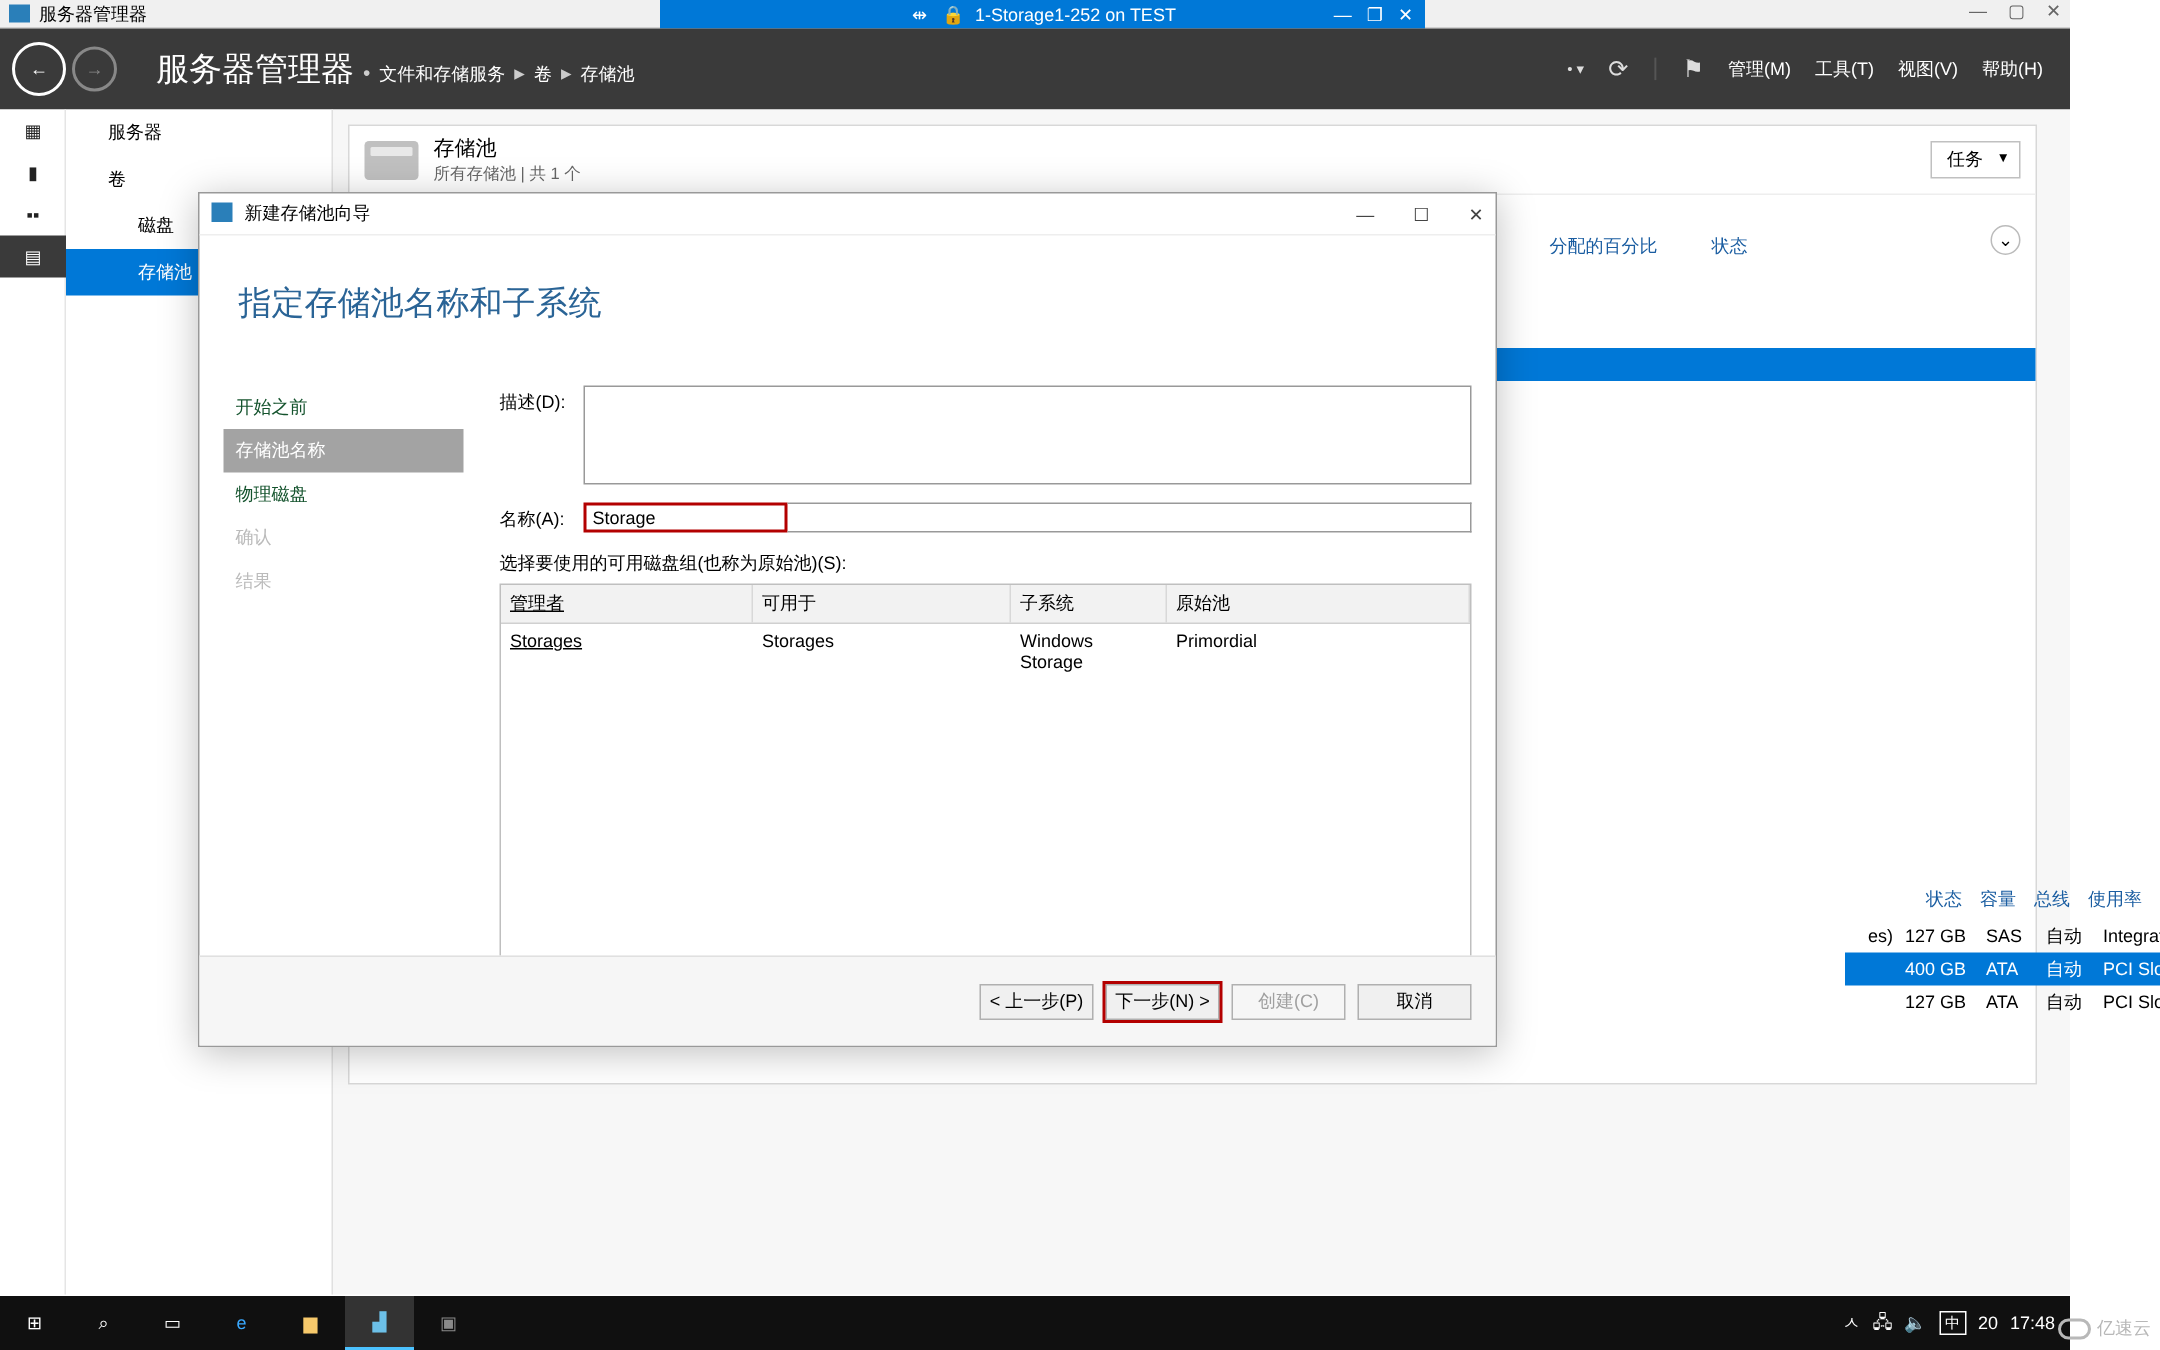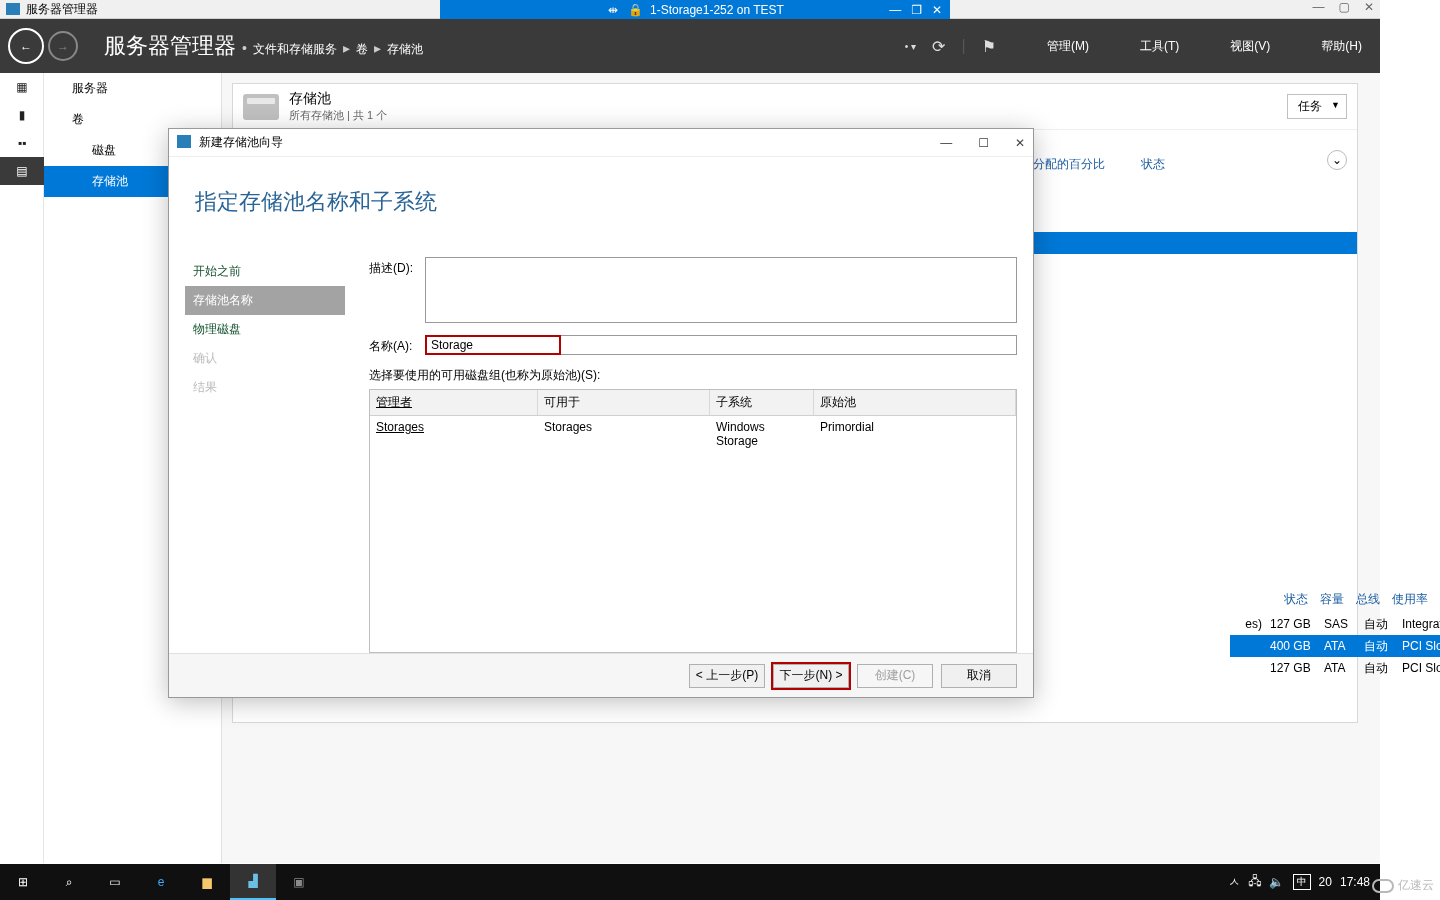--- a/index.html
+++ b/index.html
@@ -20,21 +20,21 @@
 
 
 .sm-header { position: absolute; left: 0; top: 19px; width: 1380px; height: 54px; background: #3a3a3a; color: #fff; display: flex; align-items: center; }
 .sm-back { width: 36px; height: 36px; border: 2px solid #fff; border-radius: 50%; margin-left: 8px; display: flex; align-items: center; justify-content: center; color:#fff; }
 .sm-fwd { width: 30px; height: 30px; border: 2px solid #888; border-radius: 50%; margin-left: 4px; display: flex; align-items: center; justify-content: center; color:#888; }
 .sm-crumbs { margin-left: 26px; display: flex; gap: 6px; align-items: baseline; font-size: 18px; }
 .sm-crumbs .c1 { font-size: 22px; }
 .sm-crumbs .sep { font-size: 14px; color: #ccc; }
 .sm-right { margin-left: auto; display: flex; gap: 16px; padding-right: 18px; align-items: center; }
 .sm-right .ico { font-size: 16px; color:#ddd; }
-.sm-right .menu { font-size: 12px; margin-left: 35px; }
+.sm-right .menu { font-size: 12px; }
 
 
 .icon-rail { position: absolute; left: 0; top: 73px; width: 44px; height: 790px; background: #fff; border-right: 1px solid #e5e5e5; }
 .icon-rail .ri { width: 44px; height: 28px; display: flex; align-items: center; justify-content: center; color: #222; }
 .icon-rail .ri.active { background: #3a3a3a; color: #fff; }
 
 
 .nav-col { position: absolute; left: 44px; top: 73px; width: 178px; height: 790px; background: #fff; border-right: 1px solid #e0e0e0; }
 .nav-col .n { padding: 7px 0 7px 28px; cursor: pointer; }
 .nav-col .n.sub { padding-left: 48px; }
@@ -50,21 +50,21 @@
 .pool-head .t2 { font-size: 11px; color: #666; }
 .tasks-btn { position: absolute; right: 10px; top: 10px; border: 1px solid #c0c0c0; padding: 3px 24px 3px 10px; background: #fff; }
 .tasks-btn::after { content: "▼"; position: absolute; right: 6px; top: 5px; font-size: 9px; }
 .circ-btn { position: absolute; right: 10px; width: 20px; height: 20px; border: 1px solid #bbb; border-radius: 50%; display: flex; align-items: center; justify-content: center; background:#fff; }
 
 
 .bg-cols { position: absolute; top: 72px; left: 800px; display: flex; gap: 36px; color: #1a5da1; }
 .bg-rows-sel { position: absolute; left: 0; right: 0; height: 22px; background: #0078d7; }
 
 
-.wizard { position: absolute; left: 132px; top: 128px; width: 866px; height: 570px; background: #fff; border: 1px solid #999; box-shadow: 0 4px 24px rgba(0,0,0,.25); margin-left: 36px; }
+.wizard { position: absolute; left: 132px; top: 128px; width: 866px; height: 570px; background: #fff; border: 1px solid #999; box-shadow: 0 4px 24px rgba(0,0,0,.25); }
 .wiz-title { height: 28px; display: flex; align-items: center; padding: 0 8px; border-bottom: 1px solid #eee; }
 .wiz-title .wt { padding-left: 22px; position: relative; }
 .wiz-title .wt::before { content: ""; position: absolute; left: 0; top: 1px; width: 14px; height: 13px; background: #2a7fb9; }
 .wiz-title .wctrl { margin-left: auto; display: flex; gap: 26px; color: #444; font-size: 14px; }
 .wiz-title .wctrl span { cursor: pointer; }
 
 .wiz-body { position: absolute; inset: 28px 0 0 0; }
 .wiz-heading { font-size: 22px; color: #2a6496; font-weight: 300; padding: 30px 0 0 26px; }
 .wiz-left { position: absolute; left: 16px; top: 100px; width: 160px; }
 .wiz-left .step { padding: 6px 8px; color: #14532d; cursor: pointer; }
@@ -78,21 +78,21 @@
 .name-ext { flex: 1; height: 20px; border: 1px solid #999; border-left: none; }
 .desc-input { flex: 1; height: 66px; border: 1px solid #999; resize: none; padding: 3px; }
 .sel-label { margin-top: 6px; margin-bottom: 5px; }
 .disk-grid { border: 1px solid #bfbfbf; height: 264px; }
 .disk-grid .hdr { display: flex; background: #f2f2f2; border-bottom: 1px solid #d0d0d0; }
 .disk-grid .hdr div { padding: 4px 6px; border-right: 1px solid #d8d8d8; }
 .disk-grid .row { display: flex; }
 .disk-grid .row div { padding: 4px 6px; }
 .c-mgr { width: 168px; text-decoration: underline; } .c-use { width: 172px; } .c-sub { width: 104px; } .c-prim { flex: 1; }
 
-.wiz-footer { position: absolute; left: 0; right: 0; bottom: 0; height: 44px; border-top: 1px solid #e0e0e0; display: flex; align-items: center; justify-content: flex-end; gap: 8px; padding-right: 16px; background: #f6f6f6; }
+.wiz-footer { position: absolute; left: 0; right: 0; bottom: 0; height: 60px; border-top: 1px solid #e0e0e0; display: flex; align-items: center; justify-content: flex-end; gap: 8px; padding-right: 16px; background: #f6f6f6; }
 .wiz-footer button { width: 76px; height: 24px; border: 1px solid #b0b0b0; background: #f0f0f0; }
 .wiz-footer button.disabled { color: #a0a0a0; background: #f6f6f6; }
 .wiz-footer button.highlight { outline: 2px solid #b30000; }
 
 
 .phys-panel { position: absolute; left: 1008px; top: 440px; width: 338px; }
 .phys-cols { position: absolute; top: 78px; left: 54px; display: flex; gap: 12px; color: #1a5da1; }
 .phys-rows { position: absolute; top: 100px; left: 0; right: 0; }
 .phys-rows .prow { display: flex; height: 22px; align-items: center; padding-left: 0; }
 .phys-rows .prow.sel { background: #0078d7; color: #fff; }

